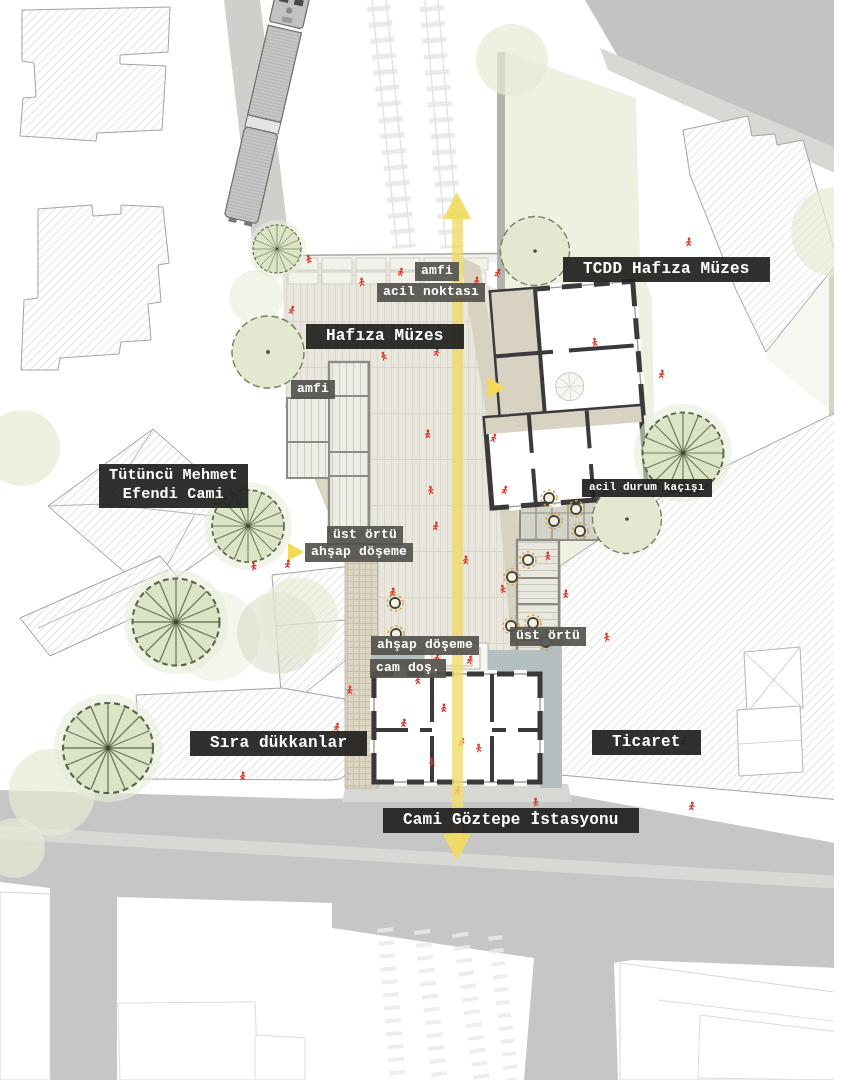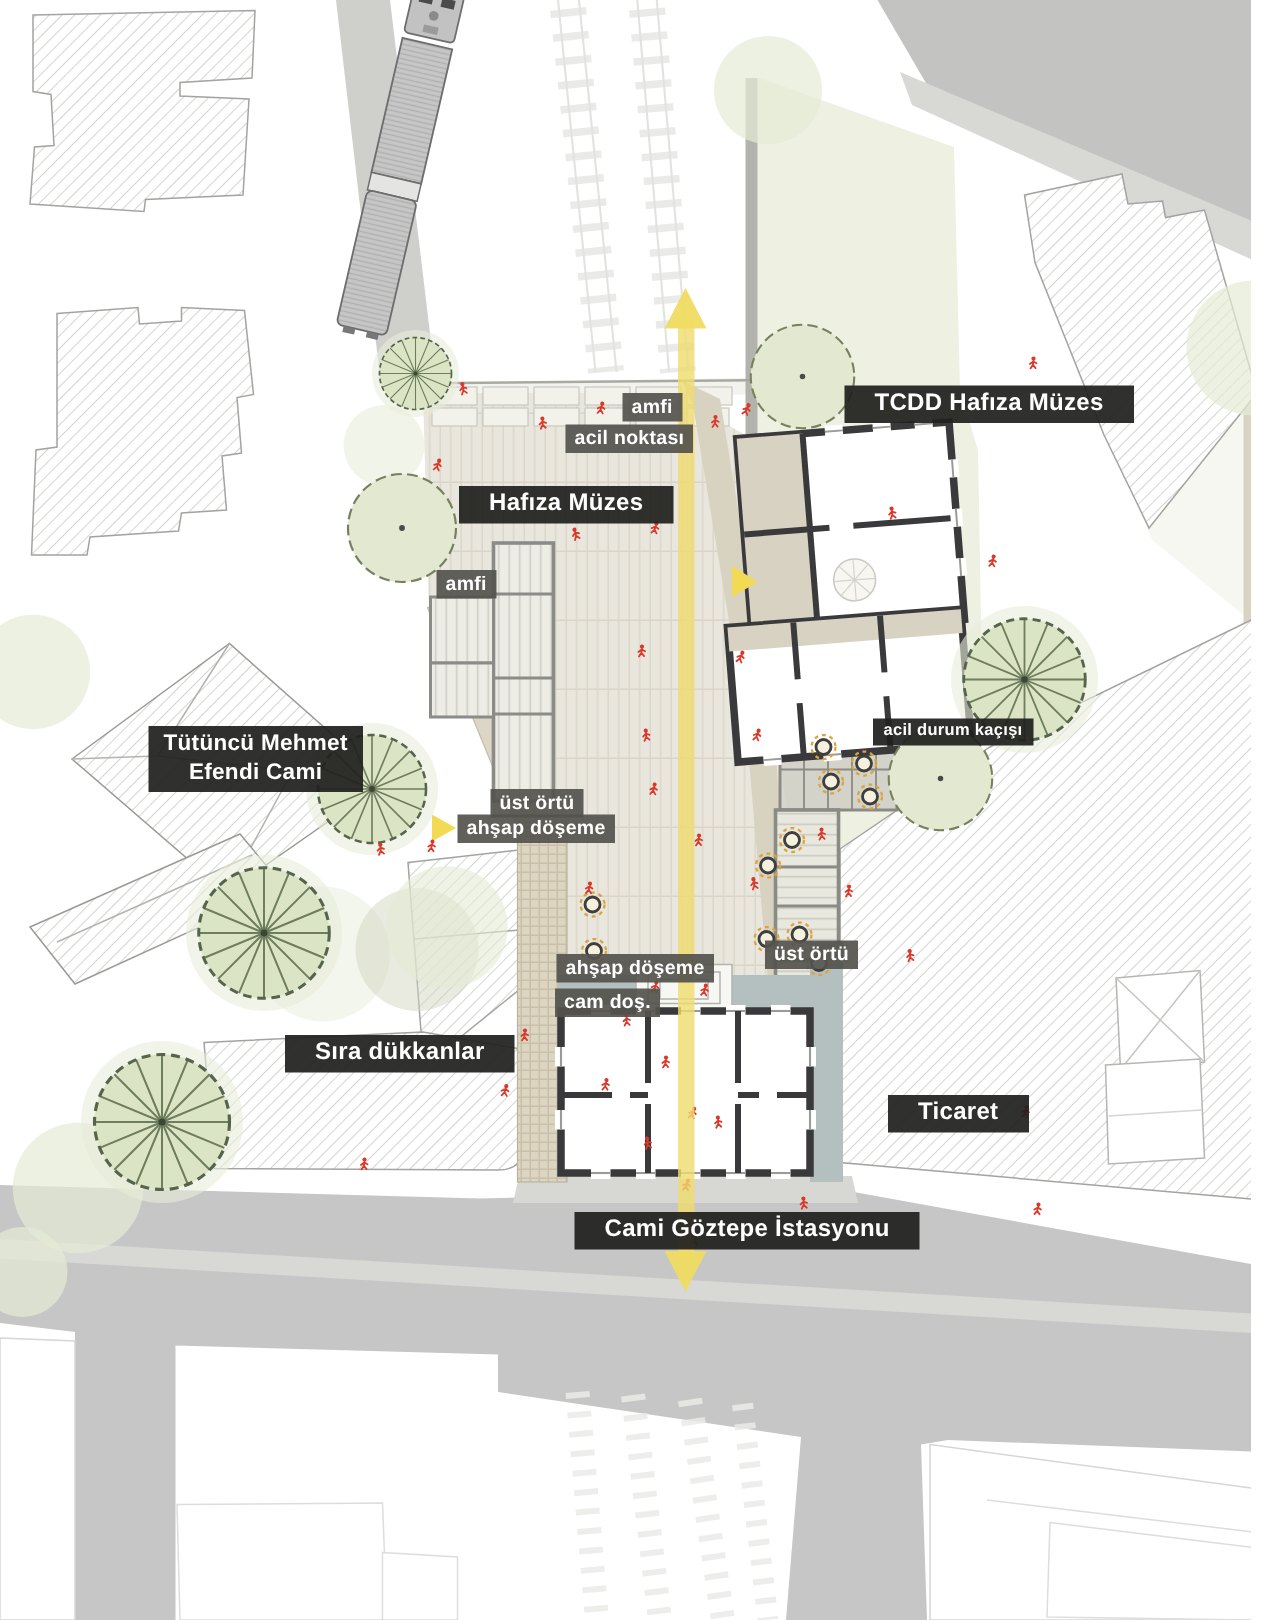--- a/index.html
+++ b/index.html
@@ -1,17 +1,17 @@
 <!DOCTYPE html>
 <html><head>
 <meta charset="utf-8">
 <style>
   html,body{margin:0;padding:0;background:#fff}
   .stage{position:relative;width:834px;height:1080px;overflow:hidden;
-         font-family:Liberation Sans, sans-serif;background:#fff}
+         font-family:Liberation Mono, monospace;background:#fff}
   .stage svg{position:absolute;left:0;top:0}
   .lbl{position:absolute;color:#fff;background:rgba(32,32,30,.93);
        padding:2px 20px 3px;font-size:16px;font-weight:700;white-space:nowrap;
        letter-spacing:.2px;line-height:1.25}
   .lbl.sm{background:rgba(84,83,77,.92);font-size:13px;padding:1px 6px 2px;font-weight:700}
   .lbl.center{text-align:center;font-size:15px;padding:3px 10px}
   .lbl.tiny{font-size:11px;padding:2px 7px}
 </style>
 </head>
 <body>
@@ -396,27 +396,27 @@
     <polygon points="457,192 443,219 471,219" fill="#f0dc62" opacity="0.95"></polygon>
     <polygon points="457,861 443,834 471,834" fill="#f0dc62" opacity="0.95"></polygon>
   </g>
 </svg>
 
 <div class="lbl sm" style="left:415px;top:262px">amfi</div>
 <div class="lbl sm" style="left:377px;top:283px">acil noktası</div>
 <div class="lbl" style="left:563px;top:257px">TCDD Hafıza Müzes</div>
 <div class="lbl" style="left:306px;top:324px">Hafıza Müzes</div>
 <div class="lbl sm" style="left:291px;top:380px">amfi</div>
-<div class="lbl center" style="left:99px;top:484px">
+<div class="lbl center" style="left:99px;top:464px">
   <span style="display:block">Tütüncü Mehmet</span>
   <span style="display:block">Efendi Cami</span>
 </div>
 <div class="lbl sm" style="left:327px;top:526px">üst örtü</div>
 <div class="lbl sm" style="left:305px;top:543px">ahşap döşeme</div>
 <div class="lbl tiny" style="left:582px;top:479px">acil durum kaçışı</div>
 <div class="lbl sm" style="left:510px;top:627px">üst örtü</div>
 <div class="lbl sm" style="left:371px;top:636px">ahşap döşeme</div>
 <div class="lbl sm" style="left:370px;top:659px">cam doş.</div>
-<div class="lbl" style="left:190px;top:690px">Sıra dükkanlar</div>
+<div class="lbl" style="left:190px;top:731px">Sıra dükkanlar</div>
 <div class="lbl" style="left:592px;top:730px">Ticaret</div>
 <div class="lbl" style="left:383px;top:808px">Cami Göztepe İstasyonu</div>
 
 </div>
 
 </body></html>

